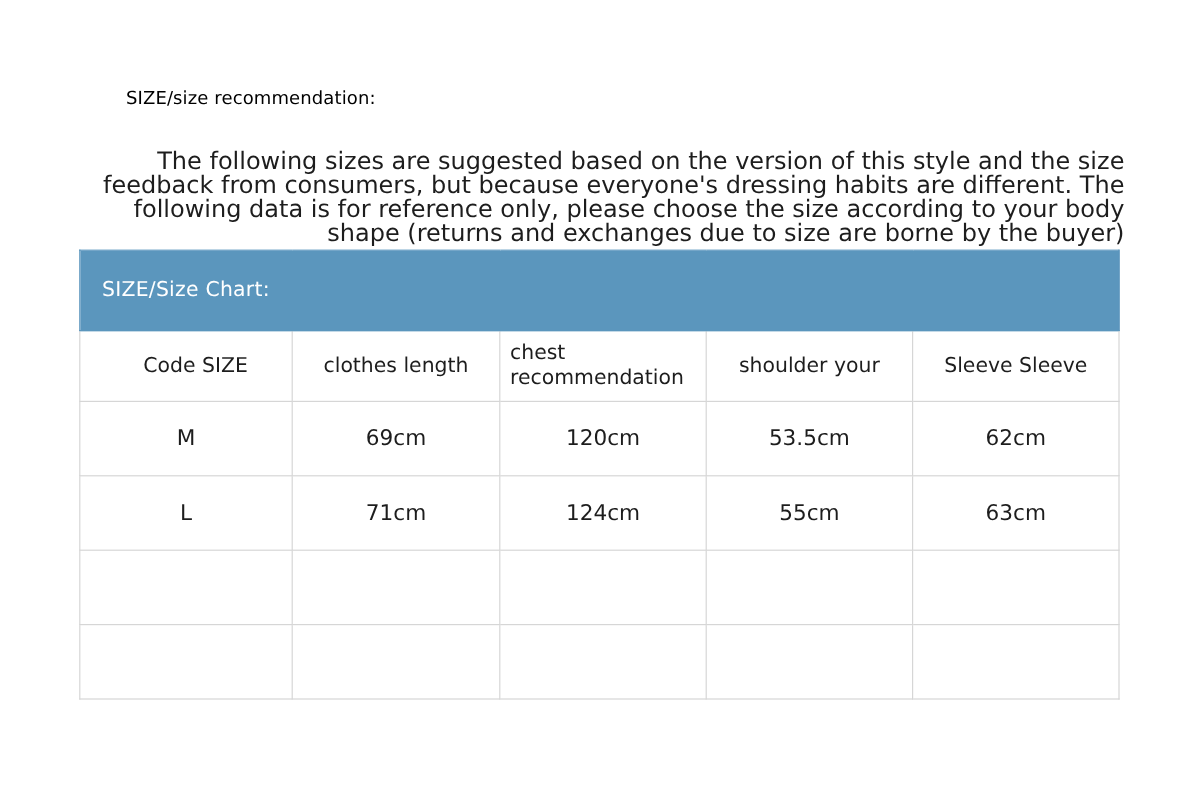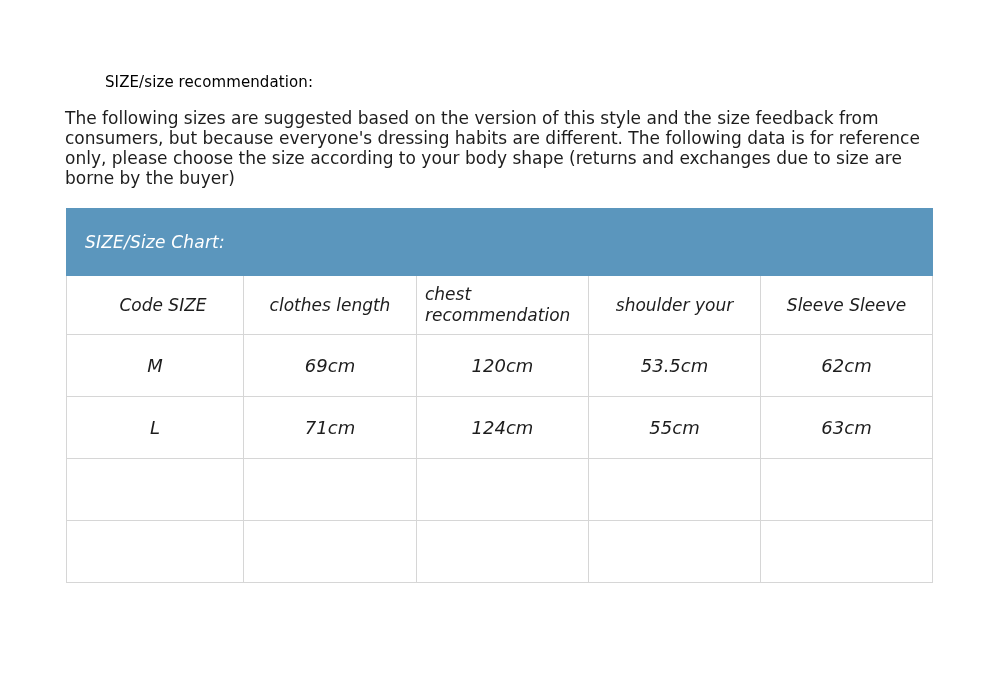--- a/index.html
+++ b/index.html
@@ -25,45 +25,45 @@
     left: 65px;
     top: 73px;
     font-size: 15px;
     color: #000000;
     letter-spacing: 0.1px;
     margin-left: 40px;
   }
   .intro {
     position: absolute;
     left: 65px;
-    top: 108px;
+    top: 124px;
     width: 872px;
-    font-size: 17px;
+    font-size: 20px;
     line-height: 20px;
     color: #1d1d1d;
+    text-align: right;
   }
   .intro p {
     margin: 0;
   }
   .table-wrap {
     position: absolute;
     left: 66px;
     top: 208px;
     width: 866px;
   }
   table.size-table {
     border-collapse: collapse;
     width: 866px;
     table-layout: fixed;
   }
   table.size-table td, table.size-table th {
     border: 1px solid #d6d6d6;
     padding: 0;
     margin: 0;
-    font-style: italic;
   }
   .chart-title-cell {
     background: #5b96bd;
     border: 1px solid #5b96bd !important;
     height: 66px;
     vertical-align: middle;
     padding-left: 18px !important;
     text-align: left;
   }
   .chart-title-text {

